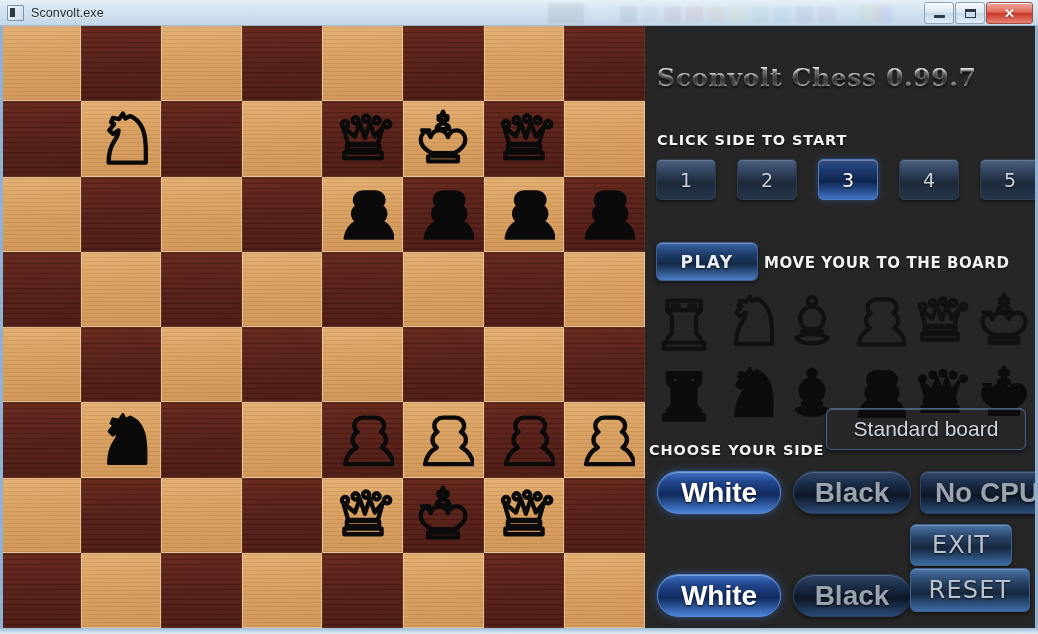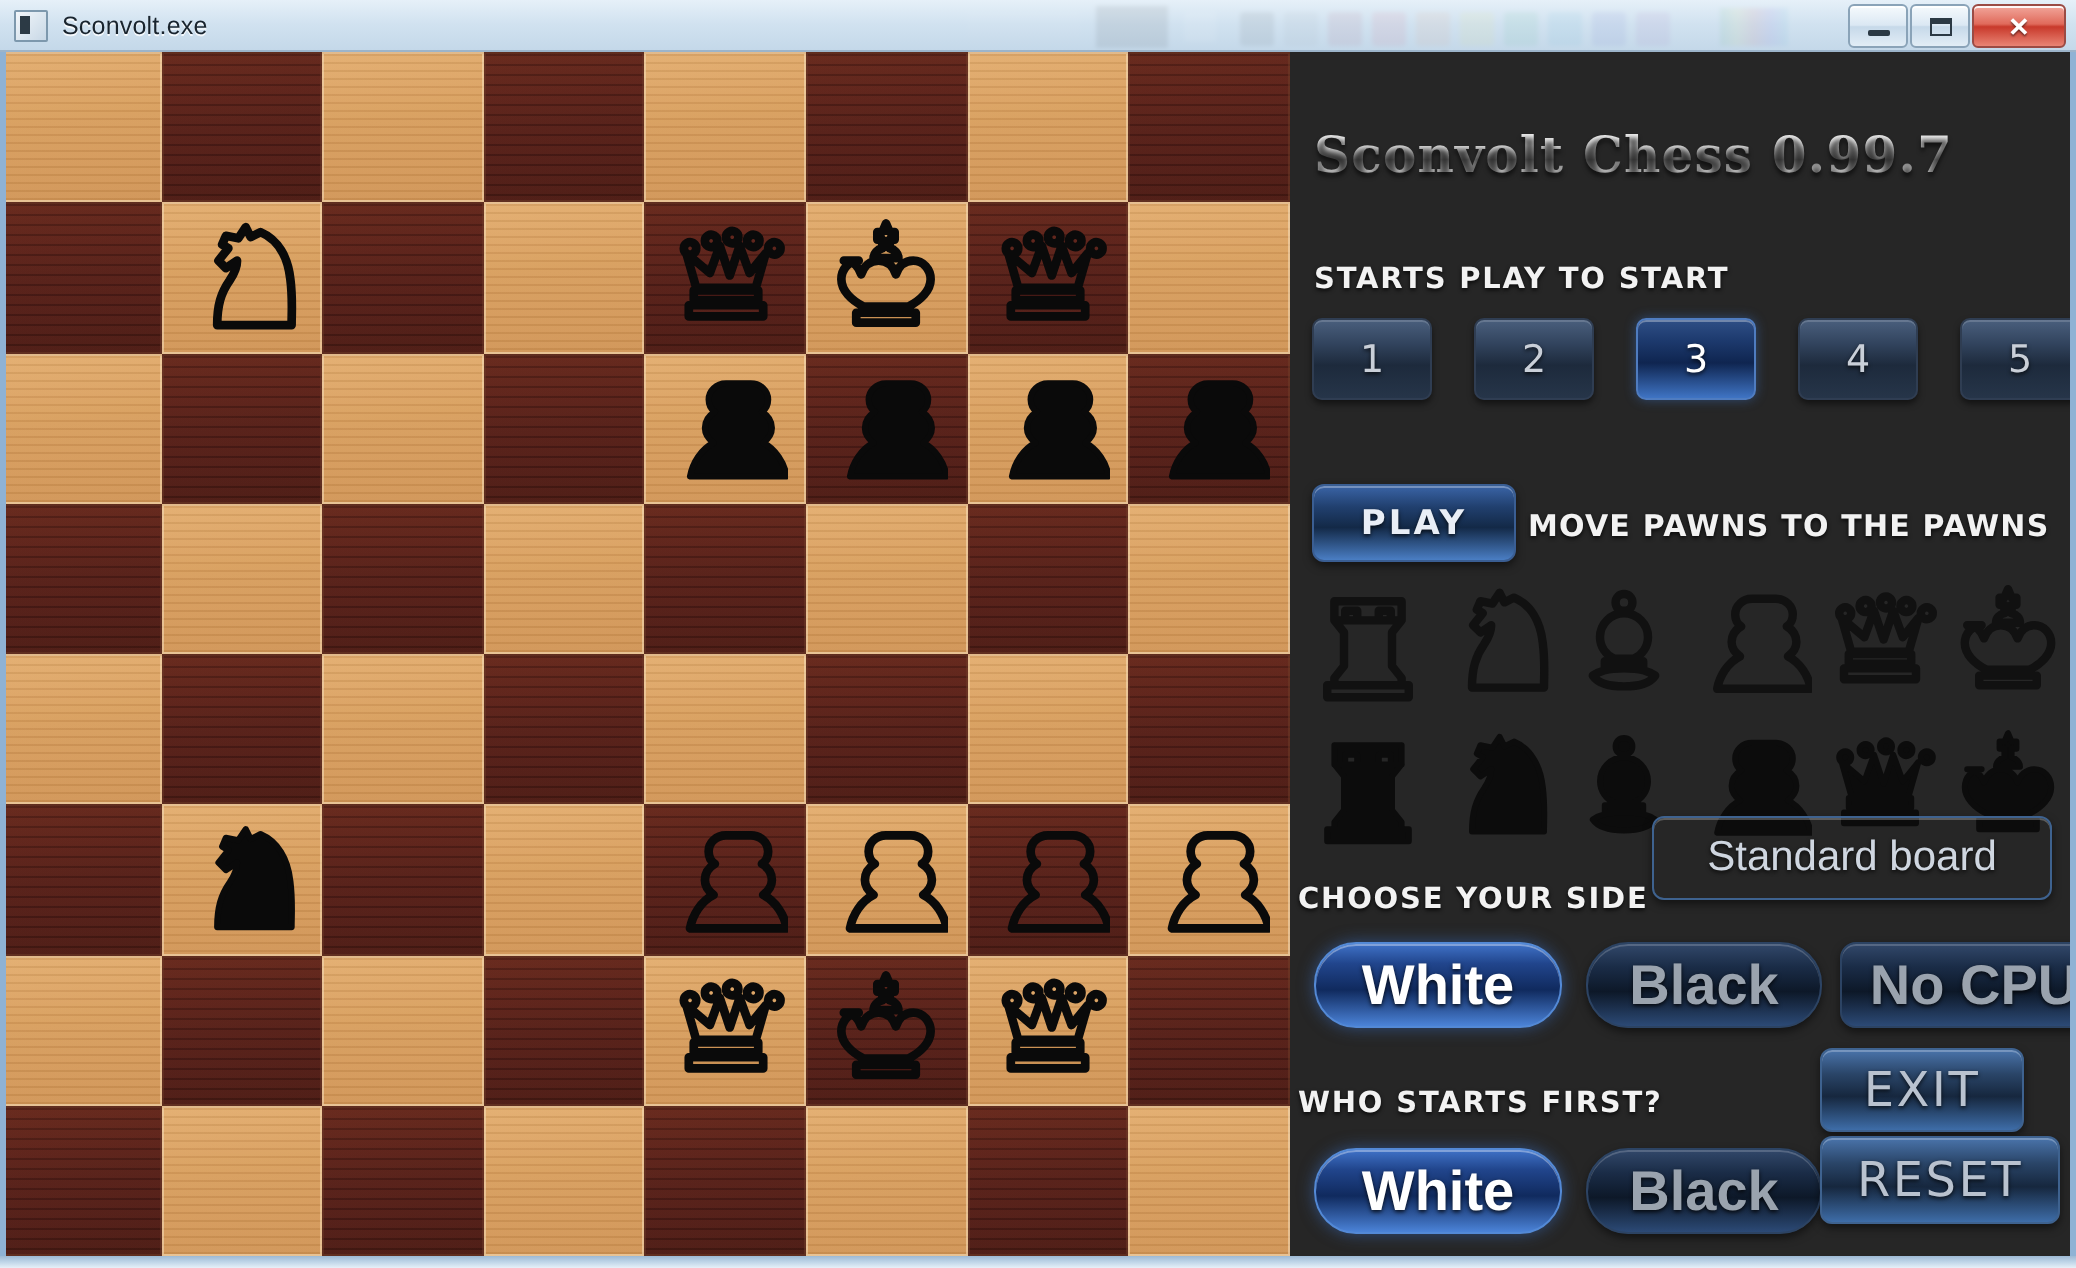--- a/index.html
+++ b/index.html
@@ -386,42 +386,42 @@
           <div class="sq dark"></div>
           <div class="sq light"></div>
           <div class="sq dark"></div>
           <div class="sq light"></div>
         </div>
 
       <div class="panel">
 
         <div class="app-title">Sconvolt Chess 0.99.7</div>
 
-        <div class="stencil hint-click">STARTS PLAY TO START</div>
+        <div class="stencil hint-click">CLICK SIDE TO START</div>
 
         <div class="lvl-row" id="levels">
             <div class="lvl">
               <span>1</span>
             </div>
             <div class="lvl">
               <span>2</span>
             </div>
             <div class="lvl sel">
               <span>3</span>
             </div>
             <div class="lvl">
               <span>4</span>
             </div>
             <div class="lvl">
               <span>5</span>
             </div>
           </div>
 
         <div class="play-btn">PLAY</div>
-        <div class="stencil hint-move">MOVE PAWNS TO THE PAWNS</div>
+        <div class="stencil hint-move">MOVE YOUR TO THE BOARD</div>
 
         <div class="tray white" id="tray-white">
             <div class="tray-slot">
               <svg viewBox="0 0 100 100" xmlns="http://www.w3.org/2000/svg">
                 <path d="M22 16v16h9v-8h10v8h18v-8h10v8h9V16zM22 32l8 10v28l-8 10v6h56v-6l-8-10V42l8-10zM16 86h68v10H16z" fill="#262626" stroke="#111" stroke-width="7" stroke-linejoin="round" stroke-linecap="round"></path>
               </svg>
             </div>
             <div class="tray-slot">
               <svg viewBox="0 0 100 100" xmlns="http://www.w3.org/2000/svg">
                 <path d="M30 88c0-16 3-26 10-36 4-6 6-10 6-16l-9 6-6-6 8-10-5-3 3-7 10 2 6-9 4 8 8-4c14 6 22 20 24 38 2 16 1 26 1 37z" fill="#262626" stroke="#111" stroke-width="7" stroke-linejoin="round" stroke-linecap="round"></path>
@@ -482,21 +482,20 @@
           </div>
 
         <div class="std-btn">Standard board</div>
 
         <div class="stencil lbl-side">CHOOSE YOUR SIDE</div>
 
         <div class="pill sel p-sw">White</div>
         <div class="pill p-sb">Black</div>
         <div class="pill p-nc">No CPU</div>
 
-        <div class="stencil lbl-first">WHO STARTS FIRST?</div>
 
         <div class="pill sel p-fw">White</div>
         <div class="pill p-fb">Black</div>
 
         <div class="sq-btn b-exit">EXIT</div>
         <div class="sq-btn b-reset">RESET</div>
       </div>
     </div>
 
     <div class="bottom-edge"></div>

